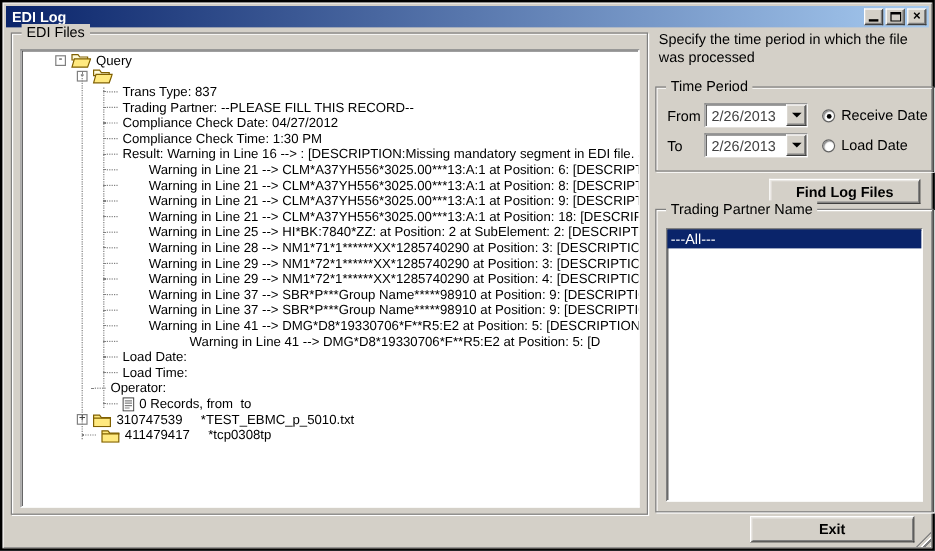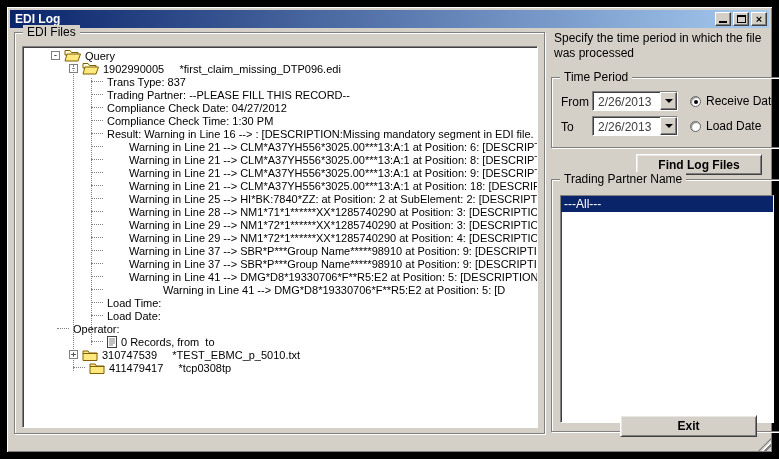--- a/index.html
+++ b/index.html
@@ -1,19 +1,19 @@
 <!DOCTYPE html>
 <html><head>
 <meta charset="utf-8">
 <style>
   * { margin:0; padding:0; box-sizing:border-box; }
   html,body { width:779px; height:459px; overflow:hidden; background:#3a6ea5;
               font-family:"Liberation Sans", sans-serif; }
   .window { position:absolute; inset:0; background:#d4d0c8;
-            border:7px solid #000000;
+            border:2px solid #000000;
             box-shadow: inset 1px 1px 0 #ffffff, inset -1px -1px 0 #808080, inset 2px 2px 0 #d4d0c8; }
   .titlebar { position:absolute; left:3px; top:3px; right:3px; height:18px;
               background:linear-gradient(to right,#0a246a,#a6caf0);
               display:flex; align-items:center; padding-left:5px; }
   .title-text { color:#ffffff; font-size:12px; font-weight:bold; }
   .title-buttons { position:absolute; right:2px; top:2px; display:flex; gap:2px; }
   .tbtn { width:16px; height:14px; background:#d4d0c8; border:1px solid;
           border-color:#ffffff #404040 #404040 #ffffff;
           box-shadow: inset -1px -1px 0 #808080;
           display:flex; align-items:flex-end; justify-content:center; cursor:default; }
@@ -65,21 +65,21 @@
   .radio.checked::after { content:""; position:absolute; left:3px; top:3px; width:4px; height:4px;
                           border-radius:50%; background:#000; }
   .radio-label { font-size:12px; color:#000; }
 
   .btn { position:absolute; background:#d4d0c8; border:1px solid;
          border-color:#ffffff #404040 #404040 #ffffff;
          box-shadow: inset 1px 1px 0 #e9e7e3, inset -1px -1px 0 #808080;
          font-size:12px; font-weight:bold; color:#000;
          display:flex; align-items:center; justify-content:center; cursor:default; }
   .btn-find { top:126px; right:7px; width:126px; height:21px; }
-  .btn-exit { top:387px; right:12px; width:137px; height:22px; }
+  .btn-exit { top:407px; right:12px; width:137px; height:22px; }
 
   .gb-partner { left:541px; top:151px; width:232px; height:253px; }
   .listbox { position:absolute; left:8px; top:15px; right:8px; bottom:8px; background:#ffffff;
              border:1px solid; border-color:#808080 #ffffff #ffffff #808080;
              box-shadow: inset 1px 1px 0 #404040; overflow:hidden; }
   .list-item { height:16px; font-size:12px; padding:1px 2px 0 3px; color:#000; white-space:pre; }
   .list-item.selected { background:#0a246a; color:#ffffff; }
 
   .resize-grip { position:absolute; right:1px; bottom:1px; width:13px; height:13px;
                  background: repeating-linear-gradient(135deg, transparent 0 2px, #ffffff 2px 3px, #808080 3px 5px);
@@ -110,41 +110,41 @@
       <span class="group-label">EDI Files</span>
       <div class="tree">
         <div class="tree-inner" id="tree-inner">
             <div class="tree-row" style="padding-left: 26px;"><span class="pm-box">-</span><span class="node-icon"><svg width="17" height="13" viewBox="0 0 17 13">
                   <path d="M1 1.5 h5 l1.5 2 h6.5 v2.5 h-13 z" fill="#fffbd9" stroke="#806000" stroke-width="1"></path>
                   <path d="M3 5 h13.5 l-2.5 7 h-13 z" fill="#ffe97f" stroke="#806000" stroke-width="1"></path>
                 </svg></span><span class="node-label">Query</span></div>
             <div class="tree-row" style="padding-left: 44px;"><span class="pm-box">-</span><span class="node-icon"><svg width="17" height="13" viewBox="0 0 17 13">
                   <path d="M1 1.5 h5 l1.5 2 h6.5 v2.5 h-13 z" fill="#fffbd9" stroke="#806000" stroke-width="1"></path>
                   <path d="M3 5 h13.5 l-2.5 7 h-13 z" fill="#ffe97f" stroke="#806000" stroke-width="1"></path>
-                </svg></span><span class="node-label">1902990005     *first_claim_missing_DTP096.edi</span></div>
+                </svg></span></div>
             <div class="tree-row" style="padding-left: 66px;"><span class="dash"></span><span class="node-label">Trans Type: 837</span></div>
             <div class="tree-row" style="padding-left: 66px;"><span class="dash"></span><span class="node-label">Trading Partner: --PLEASE FILL THIS RECORD--</span></div>
             <div class="tree-row" style="padding-left: 66px;"><span class="dash"></span><span class="node-label">Compliance Check Date: 04/27/2012</span></div>
             <div class="tree-row" style="padding-left: 66px;"><span class="dash"></span><span class="node-label">Compliance Check Time: 1:30 PM</span></div>
             <div class="tree-row" style="padding-left: 66px;"><span class="dash"></span><span class="node-label">Result: Warning in Line 16 --&gt; : [DESCRIPTION:Missing mandatory segment in EDI file. Segment PAT is expecte</span></div>
             <div class="tree-row" style="padding-left: 66px;"><span class="dash"></span><span class="node-label xind">Warning in Line 21 --&gt; CLM*A37YH556*3025.00***13:A:1 at Position: 6: [DESCRIPTION:No data in mand</span></div>
             <div class="tree-row" style="padding-left: 66px;"><span class="dash"></span><span class="node-label xind">Warning in Line 21 --&gt; CLM*A37YH556*3025.00***13:A:1 at Position: 8: [DESCRIPTION:No data in mand</span></div>
             <div class="tree-row" style="padding-left: 66px;"><span class="dash"></span><span class="node-label xind">Warning in Line 21 --&gt; CLM*A37YH556*3025.00***13:A:1 at Position: 9: [DESCRIPTION:No data in mand</span></div>
             <div class="tree-row" style="padding-left: 66px;"><span class="dash"></span><span class="node-label xind">Warning in Line 21 --&gt; CLM*A37YH556*3025.00***13:A:1 at Position: 18: [DESCRIPTION:No data in man</span></div>
             <div class="tree-row" style="padding-left: 66px;"><span class="dash"></span><span class="node-label xind">Warning in Line 25 --&gt; HI*BK:7840*ZZ: at Position: 2 at SubElement: 2: [DESCRIPTION:No data in manda</span></div>
             <div class="tree-row" style="padding-left: 66px;"><span class="dash"></span><span class="node-label xind">Warning in Line 28 --&gt; NM1*71*1******XX*1285740290 at Position: 3: [DESCRIPTION:No data in mandatc</span></div>
             <div class="tree-row" style="padding-left: 66px;"><span class="dash"></span><span class="node-label xind">Warning in Line 29 --&gt; NM1*72*1******XX*1285740290 at Position: 3: [DESCRIPTION:No data in mandatc</span></div>
             <div class="tree-row" style="padding-left: 66px;"><span class="dash"></span><span class="node-label xind">Warning in Line 29 --&gt; NM1*72*1******XX*1285740290 at Position: 4: [DESCRIPTION:No data in mandatc</span></div>
             <div class="tree-row" style="padding-left: 66px;"><span class="dash"></span><span class="node-label xind">Warning in Line 37 --&gt; SBR*P***Group Name*****98910 at Position: 9: [DESCRIPTION:Value '98910' not f</span></div>
             <div class="tree-row" style="padding-left: 66px;"><span class="dash"></span><span class="node-label xind">Warning in Line 37 --&gt; SBR*P***Group Name*****98910 at Position: 9: [DESCRIPTION:Maximum length of</span></div>
             <div class="tree-row" style="padding-left: 66px;"><span class="dash"></span><span class="node-label xind">Warning in Line 41 --&gt; DMG*D8*19330706*F**R5:E2 at Position: 5: [DESCRIPTION:Non-composite data e</span></div>
             <div class="tree-row" style="padding-left: 66px; gap: 34px;"><span class="dash"></span><span class="node-label xind">Warning in Line 41 --&gt; DMG*D8*19330706*F**R5:E2 at Position: 5: [D</span></div>
+            <div class="tree-row" style="padding-left: 66px;"><span class="dash"></span><span class="node-label">Load Date:</span></div>
             <div class="tree-row" style="padding-left: 66px;"><span class="dash"></span><span class="node-label">Load Time:</span></div>
-            <div class="tree-row" style="padding-left: 66px;"><span class="dash"></span><span class="node-label">Load Date:</span></div>
-            <div class="tree-row" style="padding-left: 32px;"><span class="dash"></span><span class="node-label">Operator:</span></div>
+            <div class="tree-row" style="padding-left: 56px;"><span class="dash"></span><span class="node-label">Operator:</span></div>
             <div class="tree-row" style="padding-left: 66px;"><span class="dash"></span><span class="node-icon"><svg width="10" height="12" viewBox="0 0 10 12">
                   <rect x="0.5" y="0.5" width="9" height="11" fill="#ffffff" stroke="#404040"></rect>
                   <path d="M2 3 h6 M2 5 h6 M2 7 h6 M2 9 h4" stroke="#808080" stroke-width="1"></path>
                 </svg></span><span class="node-label">0 Records, from  to</span></div>
             <div class="tree-row" style="padding-left: 44px;"><span class="pm-box">+</span><span class="node-icon"><svg width="16" height="12" viewBox="0 0 16 12">
                   <path d="M1 2 h5 l1.5 2 h7.5 v7.5 h-14 z" fill="#ffe97f" stroke="#806000" stroke-width="1"></path>
                   <path d="M1 4.5 h14.5" stroke="#806000" stroke-width="1" fill="none"></path>
                 </svg></span><span class="node-label">310747539     *TEST_EBMC_p_5010.txt</span></div>
             <div class="tree-row" style="padding-left: 48px;"><span class="dash"></span><span class="node-icon"><svg width="16" height="12" viewBox="0 0 16 12">
                   <path d="M1 2 h5 l1.5 2 h7.5 v7.5 h-14 z" fill="#ffe97f" stroke="#806000" stroke-width="1"></path>

